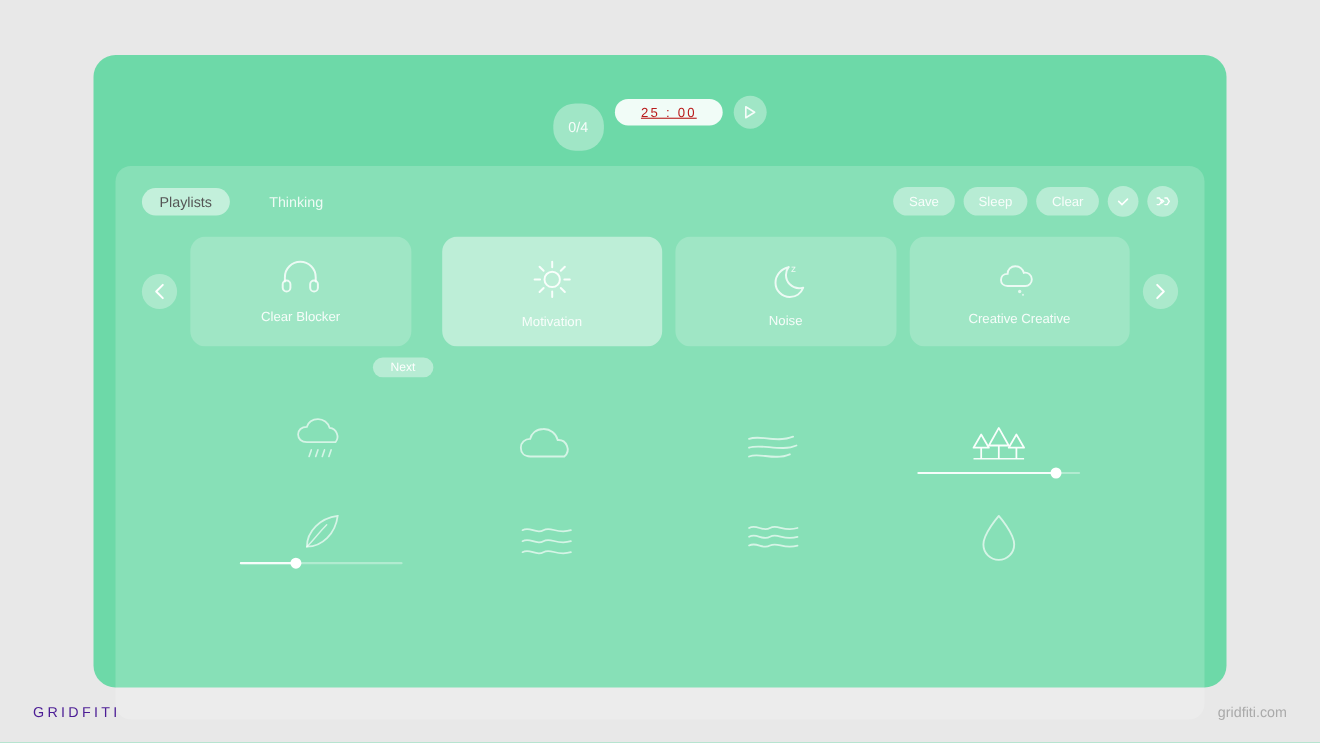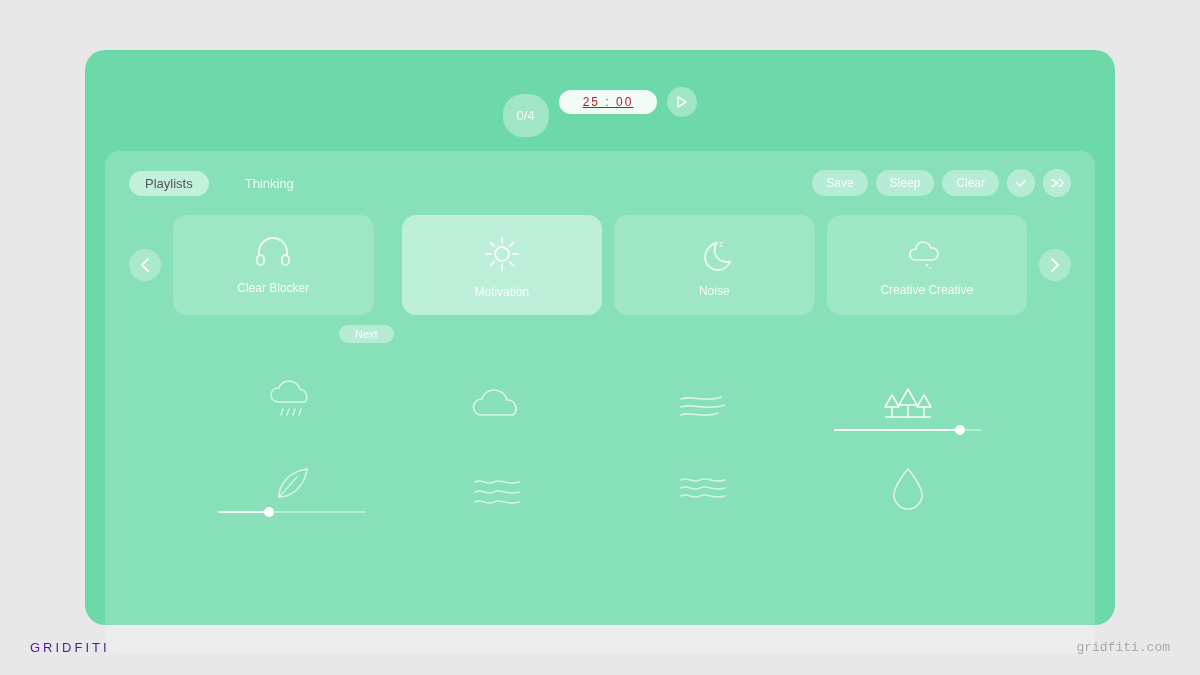--- a/index.html
+++ b/index.html
@@ -225,21 +225,20 @@
       letter-spacing: 3px;
       font-weight: 300;
     }
 
     .branding-right {
       position: absolute;
       bottom: 20px;
       right: 30px;
       font-size: 13px;
       color: #aaa;
-      font-family: Liberation Mono, monospace;
     }
 
     
     svg {
       overflow: visible;
     }
   </style>
 </head>
 <body>
 

